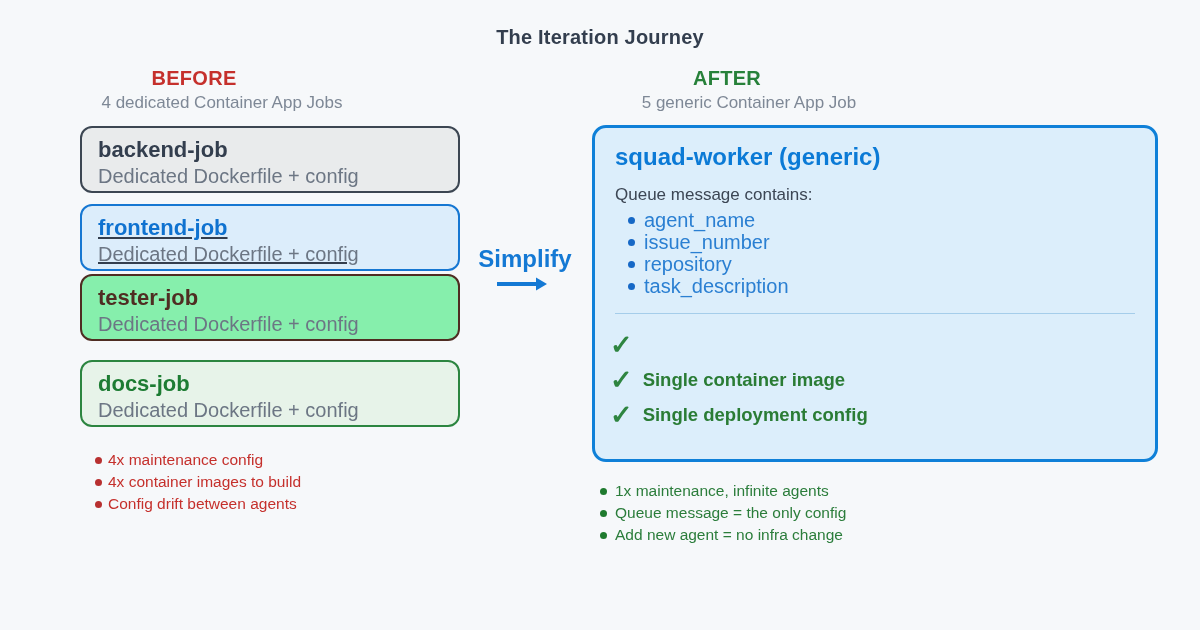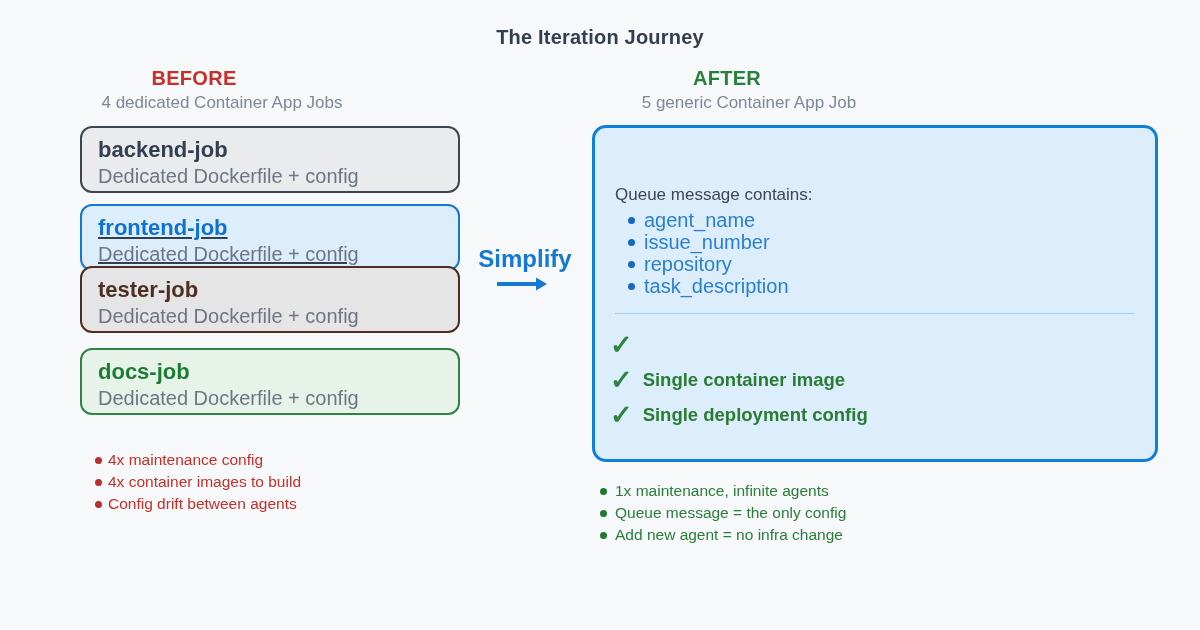--- a/index.html
+++ b/index.html
@@ -23,23 +23,23 @@
 
   
   .job{left:80px;width:380px;height:67px;border-radius:12px;border:2px solid #000;
        box-sizing:border-box;padding:10px 16px 0 16px;}
   .job .job-name{font-size:22px;font-weight:bold;line-height:24px;}
   .job .job-desc{font-size:20px;color:#6c7684;margin-top:3px;}
   .job.backend {top:126px;background:#e9ebec;border-color:#3c4652;}
   .job.backend .job-name{color:#333e4e;}
   .job.frontend{top:204px;background:#dcedfb;border-color:#1677d2;text-decoration:underline;}
   .job.frontend .job-name{color:#0f72d0;}
-  .job.tester  {top:266px;background:#e5e5e5;border-color:#4f2d22;}
+  .job.tester  {top:274px;background:#86efac;border-color:#4f2d22;}
   .job.tester .job-name{color:#4f2d22;}
-  .job.docs    {top:348px;background:#e7f3e9;border-color:#2c8540;}
+  .job.docs    {top:360px;background:#e7f3e9;border-color:#2c8540;}
   .job.docs .job-name{color:#1d7c33;}
 
   
   ul.plainlist{list-style:none;margin:0;padding:0;}
   ul.plainlist li{display:flex;align-items:center;height:22px;}
   .dot{width:7px;height:7px;border-radius:50%;flex:0 0 7px;}
   .pain-list{top:449px;left:95px;}
   .pain-list li{font-size:15.5px;color:#c5302c;}
   .pain-list .dot{background:#b83030;margin-right:6px;}
   .gains-list{top:480px;left:600px;}
@@ -112,20 +112,21 @@
   <svg width="52" height="16" viewBox="0 0 52 16" aria-hidden="true">
     <line x1="1" y1="8" x2="40" y2="8" stroke="#1479d4" stroke-width="4"></line>
     <polygon points="40,1.5 51,8 40,14.5" fill="#1479d4"></polygon>
   </svg>
 </div>
 
 <div class="abs col-heading after-heading centered">AFTER</div>
 <div class="abs col-sub after-sub centered">5 generic Container App Job</div>
 
 <div class="abs worker-card">
+  <div class="inner worker-title">squad-worker (generic)</div>
   <div class="inner queue-label">Queue message contains:</div>
   <ul class="inner plainlist field-list">
     <li>
         <span class="dot"></span>
         <span>agent_name</span>
       </li>
     <li>
         <span class="dot"></span>
         <span>issue_number</span>
       </li>

